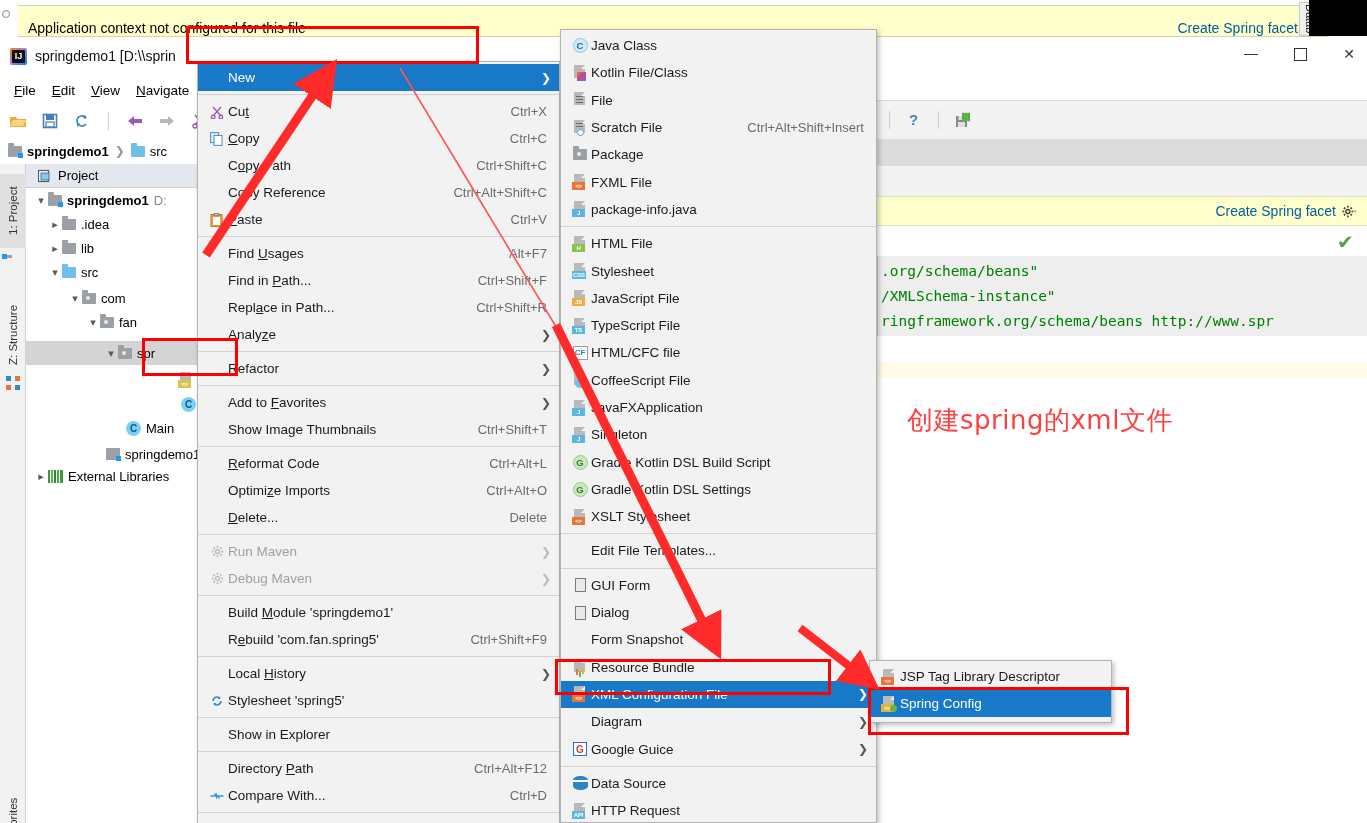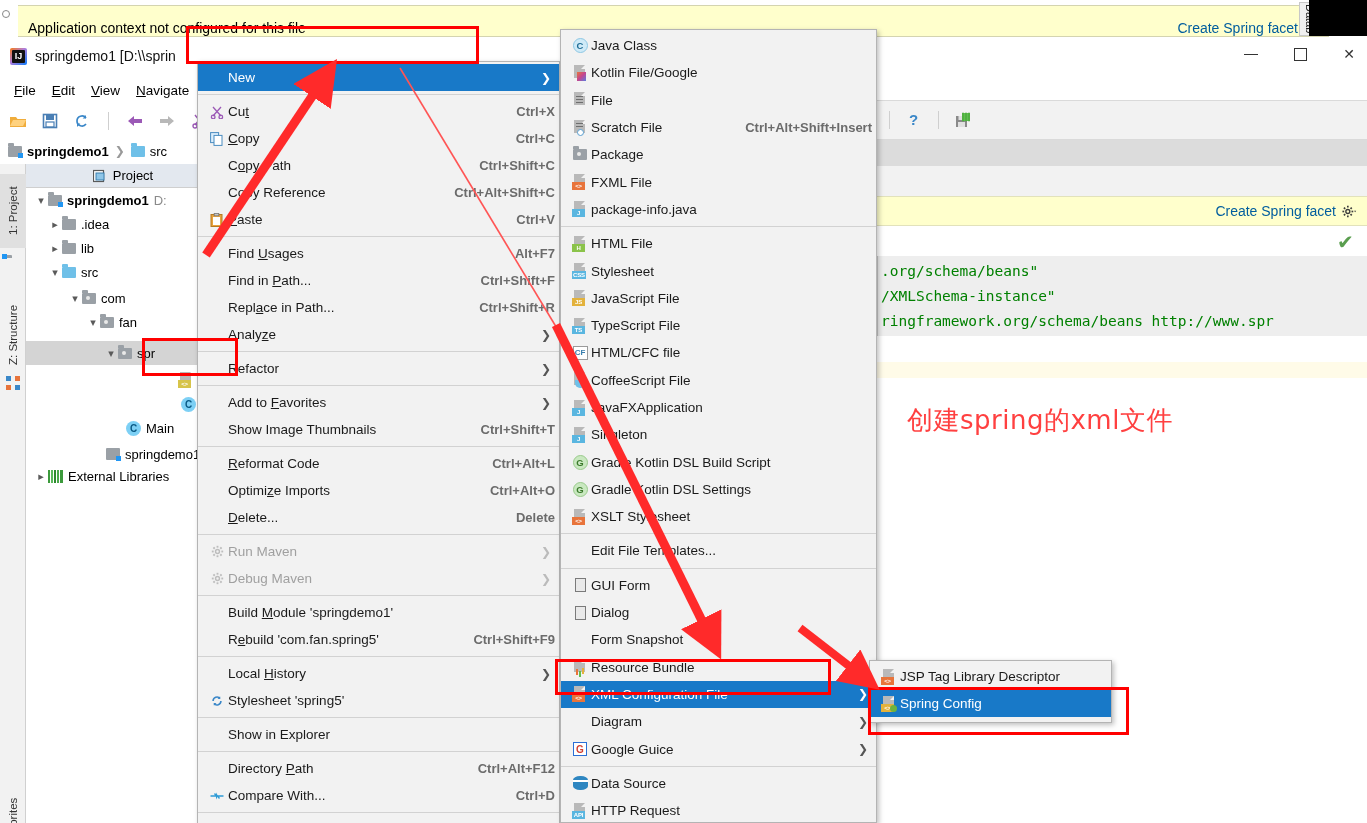--- a/index.html
+++ b/index.html
@@ -118,21 +118,20 @@
   #tab-structure { top: 126px; height: 90px; }
   #tab-favorites { top: 620px; height: 74px; }
   .strip-ico { position:absolute; left: 6px; width: 14px; height: 14px; }
 
   
   #project-panel { left: 26px; top: 164px; width: 182px; height: 659px; background:#fff; border-right:1px solid #cfcfcf; }
   #project-header {
     left: 26px; top: 164px; width: 182px; height: 24px;
     background:#e3e8ef; display:flex; align-items:center; gap:6px; padding-left:12px;
     border-bottom: 1px solid #cfcfcf;
-    justify-content: center;
   }
   #project-header .lbl { font-size: 13px; color:#000; }
   .tree-row {
     position:absolute; left: 26px; width: 182px; height: 24px;
     display:flex; align-items:center; font-size: 13px; color:#000; white-space:nowrap;
   }
   .tree-row.sel { background: #d4d4d4; }
   .twisty { width: 14px; display:inline-flex; align-items:center; justify-content:center; color:#5a5a5a; font-size: 11px; }
   .tree-label { margin-left: 5px; }
   .tree-label.bold { font-weight: bold; }
@@ -187,21 +186,21 @@
     margin-top: 32px;
   }
   .mrow {
     position: relative; height: 27px; display:flex; align-items:center;
     padding-left: 8px; font-size: 13.5px; color:#1a1a1a;
   }
   .mrow.hl { background:#1879c8; color:#fff; }
   .mrow.disabled { color:#a0a0a0; }
   .mrow .m-ico { width: 22px; display:flex; align-items:center; justify-content:center; flex: 0 0 22px; }
   .mrow .m-label { flex: 1; }
-  .mrow .m-short { color:#6b6b6b; font-size: 13px; padding-right: 4px; font-weight: bold; }
+  .mrow .m-short { color:#6b6b6b; font-size: 13px; padding-right: 12px; }
   .mrow .m-arrow { position:absolute; right: 8px; color:#555; font-size: 12px; }
   .mrow.hl .m-arrow { color:#fff; }
   .mrow.disabled .m-arrow { color:#bbb; }
   .msep { height: 1px; background:#d2d2d2; margin: 3px 0; }
   .mrow u { text-decoration: underline; }
 
   
   #ctx2 {
     left: 560px; top: 29px; width: 317px; height: 794px;
     background:#f2f2f2; border:1px solid #b4b4b4; box-shadow: 2px 2px 5px rgba(0,0,0,.25);
@@ -740,21 +739,21 @@
         </span>
       <span class="m-label">Java Class</span>
     </div>
     <div class="mrow">
       <span class="m-ico">
           <span class="fico">
             <span class="page"></span>
             <span style="position:absolute;left:5px;bottom:0;width:9px;height:9px;background:linear-gradient(135deg,#e8743b 0%,#c4468f 50%,#5a7de0 100%);"></span>
           </span>
         </span>
-      <span class="m-label">Kotlin File/Google</span>
+      <span class="m-label">Kotlin File/Class</span>
     </div>
     <div class="mrow">
       <span class="m-ico">
           <span class="fico">
             <span class="page"></span>
             <span style="position:absolute;left:4px;top:4px;width:7px;height:1px;background:#6e6e6e;box-shadow:0 3px 0 #6e6e6e,0 6px 0 #6e6e6e;"></span>
           </span>
         </span>
       <span class="m-label">File</span>
     </div>

